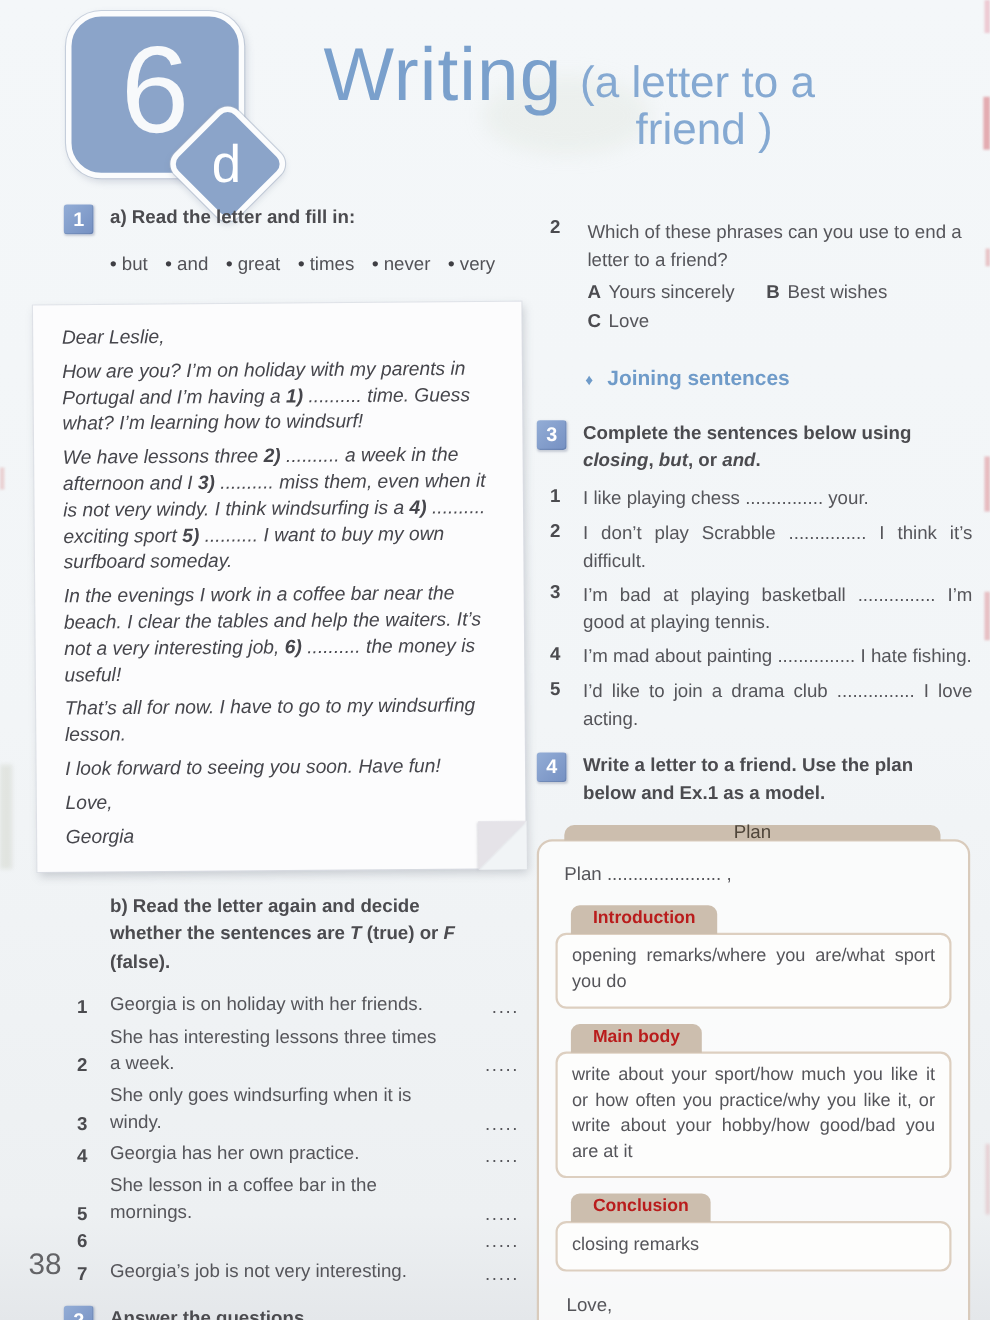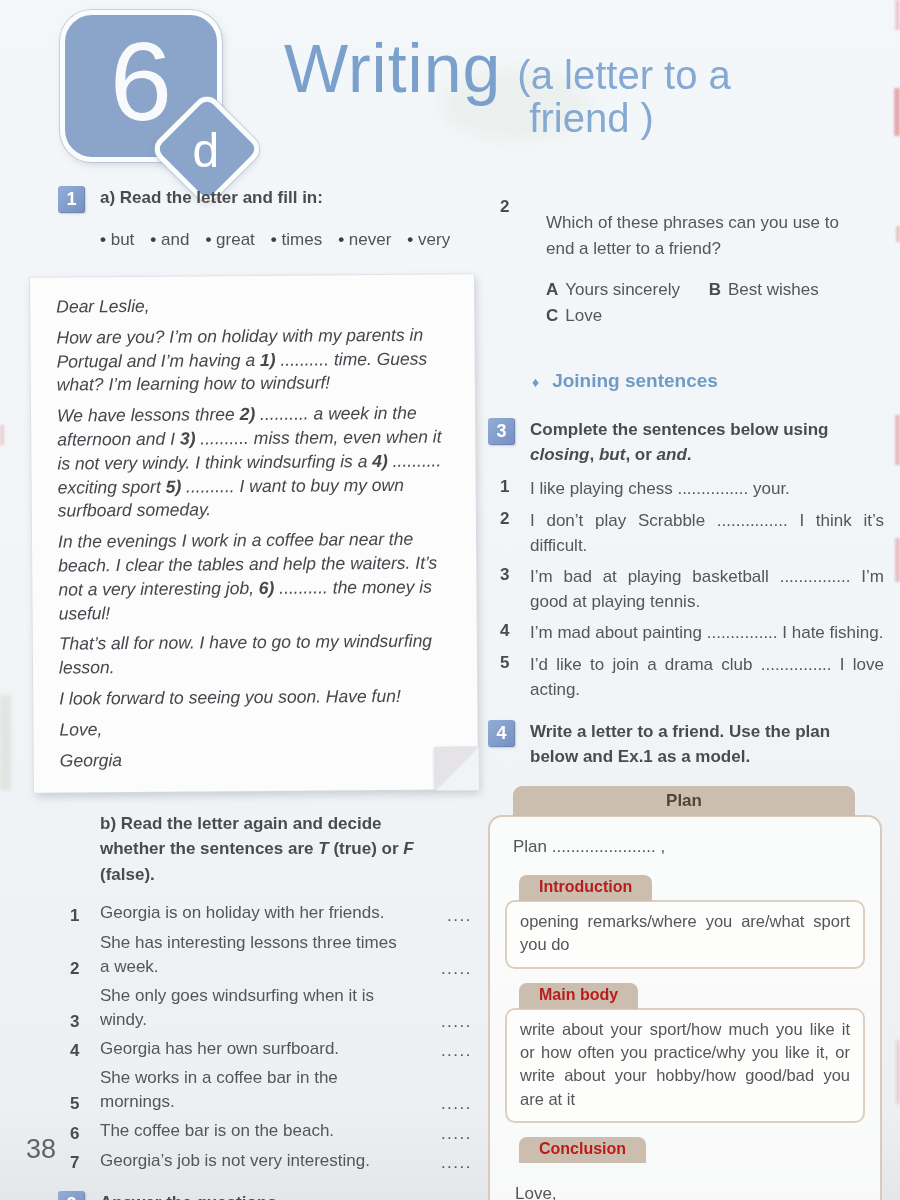--- a/index.html
+++ b/index.html
@@ -11,21 +11,21 @@
   
   .logo{position:absolute;left:60px;top:10px;width:190px;height:175px;}
   .logo-square{position:absolute;left:0;top:0;width:152px;height:142px;background:#8ba4c9;
     border:5px solid #fbfcfd;border-radius:32px;display:flex;align-items:center;justify-content:center;
     box-shadow:0 0 0 1px rgba(165,178,198,.55),2px 3px 7px rgba(110,125,150,.25);}
   .logo-square span{color:#f7f9fb;font-size:112px;line-height:1;margin-top:-8px;}
   .logo-diamond{position:absolute;left:106px;top:98px;width:72px;height:72px;background:#8ba4c9;
     border:5px solid #fbfcfd;border-radius:14px;transform:rotate(45deg);display:flex;align-items:center;justify-content:center;
     box-shadow:0 0 0 1px rgba(165,178,198,.55),2px 2px 6px rgba(110,125,150,.22);}
   .logo-diamond span{transform:rotate(-45deg);color:#fff;font-size:48px;line-height:1;margin-top:4px;}
-  .title-block{position:absolute;left:284px;top:34px;display:flex;align-items:flex-start;}
+  .title-block{position:absolute;left:294px;top:34px;display:flex;align-items:flex-start;text-align:center;}
   .title-block h1{margin:0;font-weight:400;font-size:68px;line-height:1;color:#7aa0cc;letter-spacing:1px;}
   .subtitle{margin:20px 0 0 16px;font-size:40px;line-height:1.08;color:#85a9d2;font-weight:400;}
   .subtitle .sub2{margin-left:12px;}
   
   .badge{display:flex;flex-shrink:0;width:27px;height:27px;border-radius:3px;
     background:linear-gradient(135deg,#93add6,#7590c2);color:#fff;font-weight:bold;font-size:18px;
     align-items:center;justify-content:center;
     box-shadow:inset -1px -1px 0 rgba(40,60,100,.18),1px 1px 2px rgba(100,110,140,.3);}
   .ex-head{display:flex;gap:15px;align-items:flex-start;margin:0 0 10px;}
   .ex-head h2{margin:0;font-size:17px;font-weight:bold;color:#4b4b4f;line-height:1.45;}
@@ -45,39 +45,39 @@
     border-style:solid;border-width:0 0 44px 44px;border-color:transparent transparent #f1f4f6 transparent;}
   .paper::after{content:"";position:absolute;right:-1px;bottom:-1px;width:0;height:0;
     border-style:solid;border-width:44px 44px 0 0;border-color:#e5e3e8 transparent transparent transparent;
     filter:drop-shadow(-1px 1px 1px rgba(120,120,135,.25));}
   .b-head{margin:0 0 14px 42px;width:334px;font-size:17px;font-weight:bold;color:#4b4b4f;line-height:1.5;}
   .tf-list{list-style:none;margin:0 0 18px;padding:0 0 0 12px;}
   .tf-row{display:flex;align-items:flex-end;margin-bottom:5px;}
   .tf-text{width:300px;line-height:1.42;}
   .tf-dots{margin-left:auto;letter-spacing:1.5px;}
   .question{display:flex;margin:8px 0 0 12px;line-height:1.5;}
-  .q-body p{margin:16px;}
+  .q-body p{margin:4px;}
   .options{margin-top:3px;}
   .opt{margin-right:24px;white-space:nowrap;}
   .opt b{color:#4b4b4f;margin-right:7px;}
   
   .col-right{position:absolute;left:488px;top:186px;width:398px;}
   .joining{display:flex;gap:13px;align-items:baseline;margin:26px 0 26px 44px;
     color:#6f9bc9;font-weight:bold;font-size:19px;}
   .joining .diamond{font-size:14px;}
   .s-list{list-style:none;margin:4px 0 0;padding:0 0 0 12px;}
   .s-row{display:flex;margin-bottom:7px;}
   .s-text{width:354px;text-align:justify;line-height:1.45;}
   .ex4-head{margin-top:18px;}
   .ex-head h2.wrap{width:334px;}
   
   .plan{margin:16px 0 0 0;width:394px;}
-  .plan-tab{position:relative;z-index:2;margin-left:25px;width:342px;height:30px;background:#ccbeae;
+  .plan-tab{position:relative;z-index:2;margin-left:25px;width:342px;height:14px;background:#ccbeae;
     border-radius:9px 9px 0 0;display:flex;align-items:center;justify-content:center;
-    font-weight:bold;font-size:17px;color:#50463a;}
+    font-weight:normal;font-size:17px;color:#50463a;}
   .plan-body{position:relative;z-index:1;margin-top:-1px;border:2px solid #d9cbbc;border-radius:14px;
     background:rgba(253,253,252,.8);padding:12px 15px 16px;}
   .dear{margin:8px 0 18px 8px;color:#55555a;}
   .sec-tab{position:relative;z-index:2;display:table;margin:0 0 0 14px;padding:3px 20px 5px;
     background:#ccbeae;border-radius:8px 8px 0 0;font-weight:bold;font-size:16px;color:#b91c1c;}
   .sec-box{position:relative;z-index:1;margin:-1px 0 14px;border:2px solid #ddcfc0;border-radius:10px;
     background:#fdfdfc;padding:8px 13px 10px;}
   .sec-box p{margin:0;font-size:16.5px;line-height:1.42;text-align:justify;color:#55555a;}
   .closing{margin:18px 0 8px 10px;line-height:1.55;}
   
@@ -157,31 +157,30 @@
         <span class="tf-text">She has interesting lessons three times a week.</span>
         <span class="tf-dots">.....</span>
       </li>
       <li class="tf-row">
         <span class="num">3</span>
         <span class="tf-text">She only goes windsurfing when it is windy.</span>
         <span class="tf-dots">.....</span>
       </li>
       <li class="tf-row">
         <span class="num">4</span>
-        <span class="tf-text">Georgia has her own surfboard.</span>
+        <span class="tf-text">Georgia has her own practice.</span>
         <span class="tf-dots">.....</span>
       </li>
       <li class="tf-row">
         <span class="num">5</span>
-        <span class="tf-text">She works in a coffee bar in the mornings.</span>
+        <span class="tf-text">She lesson in a coffee bar in the mornings.</span>
         <span class="tf-dots">.....</span>
       </li>
       <li class="tf-row">
         <span class="num">6</span>
-        <span class="tf-text">The coffee bar is on the beach.</span>
         <span class="tf-dots">.....</span>
       </li>
       <li class="tf-row">
         <span class="num">7</span>
         <span class="tf-text">Georgia’s job is not very interesting.</span>
         <span class="tf-dots">.....</span>
       </li>
     </ol>
 
     <div class="ex-head">
@@ -250,20 +249,23 @@
         <div class="sec-box">
           <p>opening remarks/where you are/what sport you do</p>
         </div>
 
         <div class="sec-tab">Main body</div>
         <div class="sec-box">
           <p>write about your sport/how much you like it or how often you practice/why you like it, or write about your hobby/how good/bad you are at it</p>
         </div>
 
         <div class="sec-tab">Conclusion</div>
+        <div class="sec-box">
+          <p>closing remarks</p>
+        </div>
 
         <p class="closing">
           <span>Love,</span><br>
           
         </p>
       </div>
     </div>
   </section>
 
   <div class="page-num">38</div>

